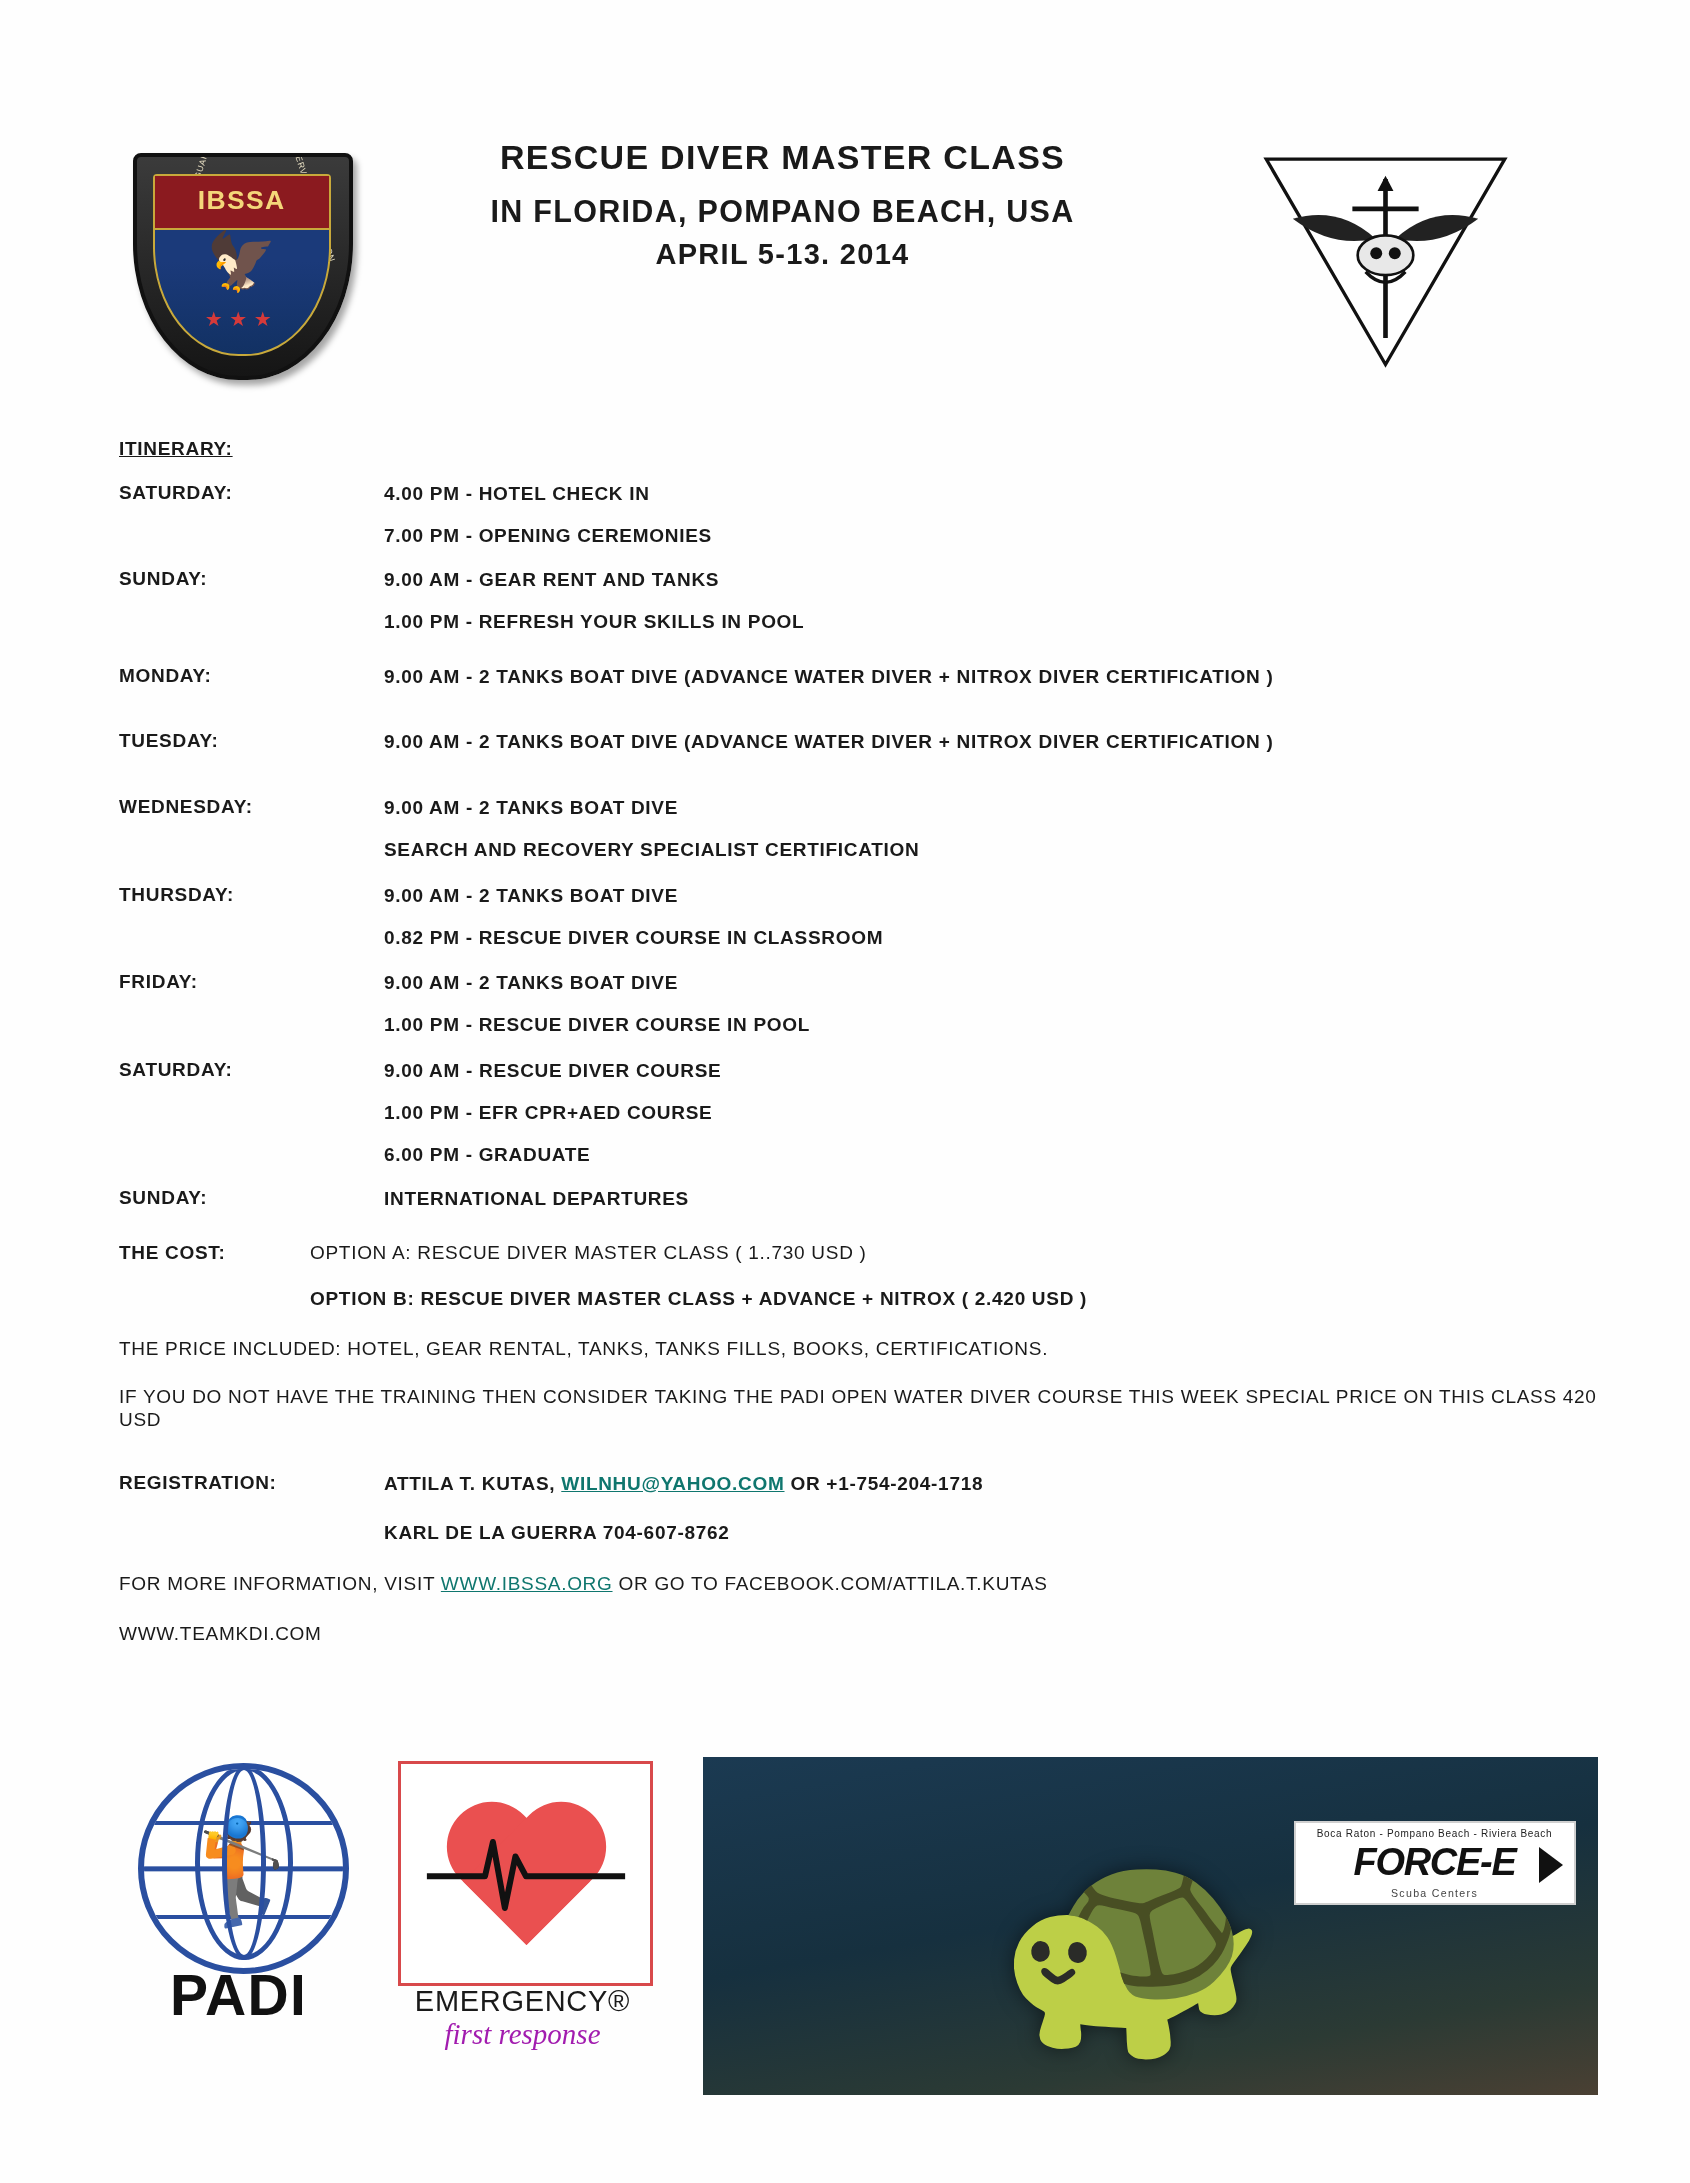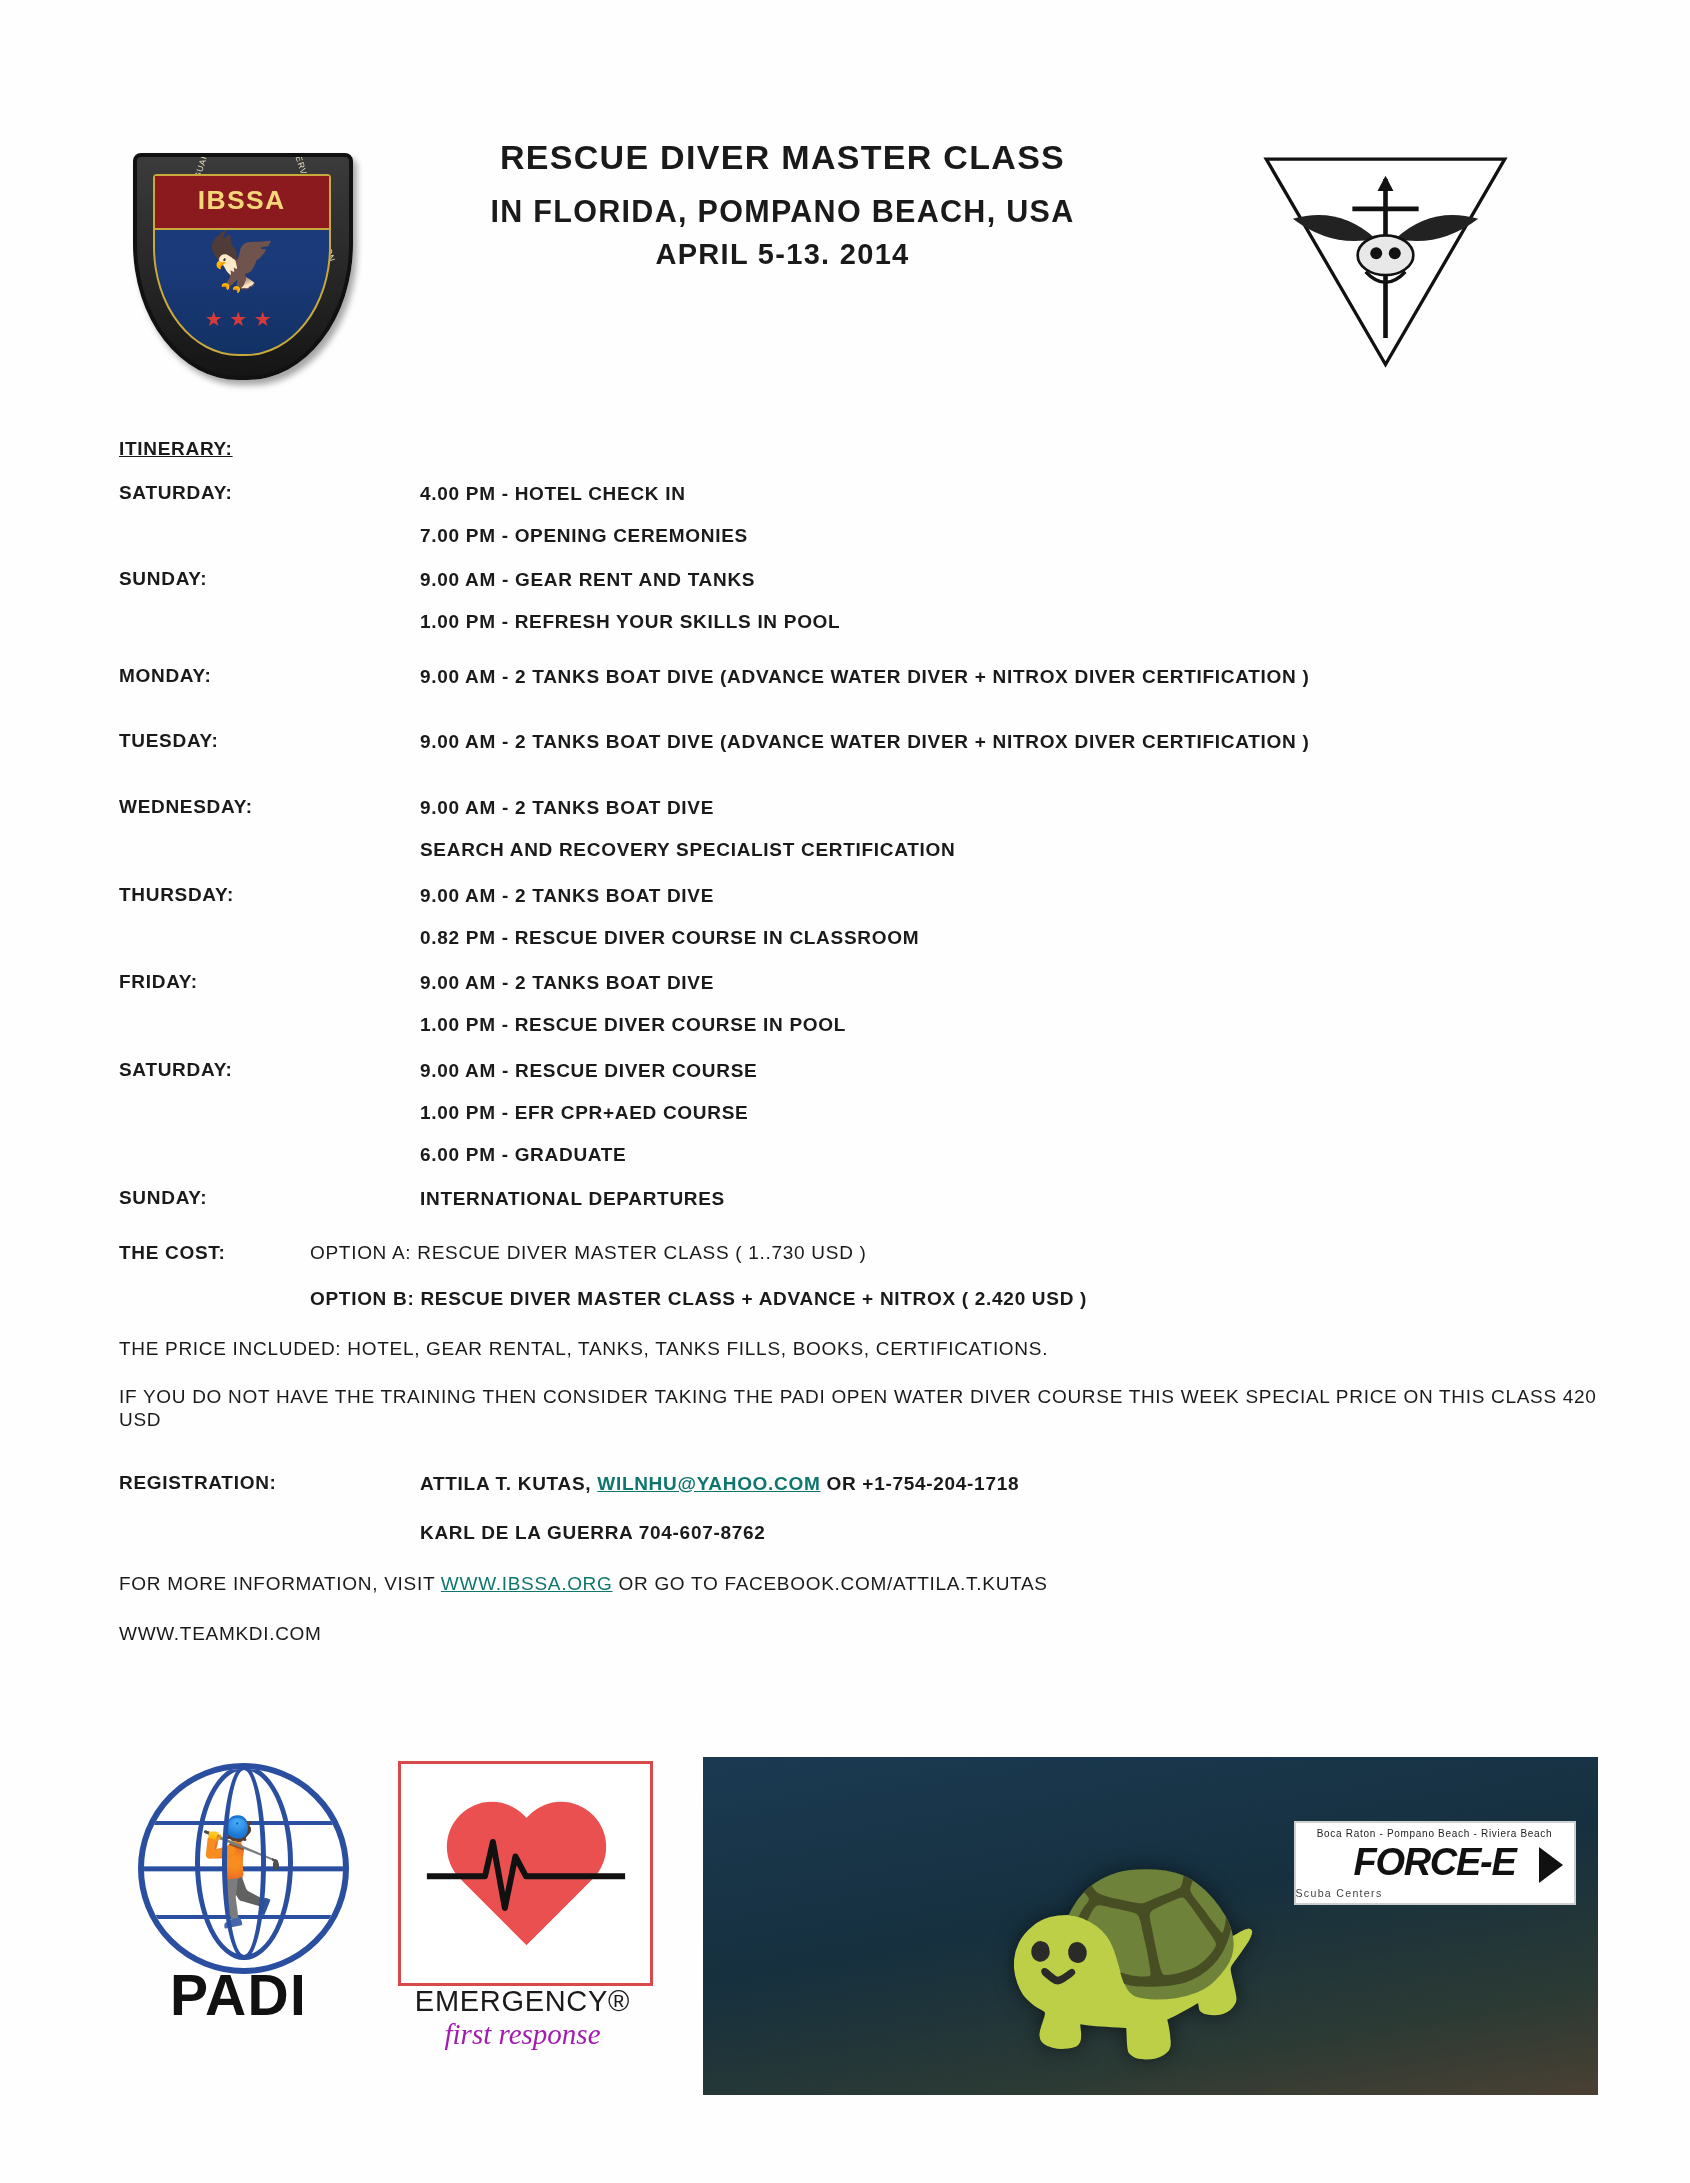--- a/index.html
+++ b/index.html
@@ -154,21 +154,21 @@
   .label-col {
     position: absolute;
     left: 119px;
     font-size: 19px;
     font-weight: bold;
     letter-spacing: 0.7px;
     white-space: nowrap;
   }
   .value-col {
     position: absolute;
-    left: 420px;
+    left: 384px;
     font-size: 19px;
     font-weight: bold;
     letter-spacing: 0.7px;
     width: 1213px;
     line-height: 1.22;
   }
   .itin-title {
     position: absolute;
     left: 119px; top: 0;
     font-size: 19px;
@@ -397,20 +397,21 @@
     font-size: 38px;
     font-weight: bold;
     font-style: italic;
     letter-spacing: -1.3px;
     color: #111;
   }
   .fe-sub {
     position: absolute;
     left: 0; bottom: 4px;
     width: 100%;
+    text-align: center;
     font-size: 10.6px;
     color: #444;
     letter-spacing: 1.3px;
   }
   .fe-arrow {
     position: absolute;
     right: 10.6px; top: 24px;
     width: 0; height: 0;
     border-top: 18.6px solid transparent;
     border-bottom: 18.6px solid transparent;

